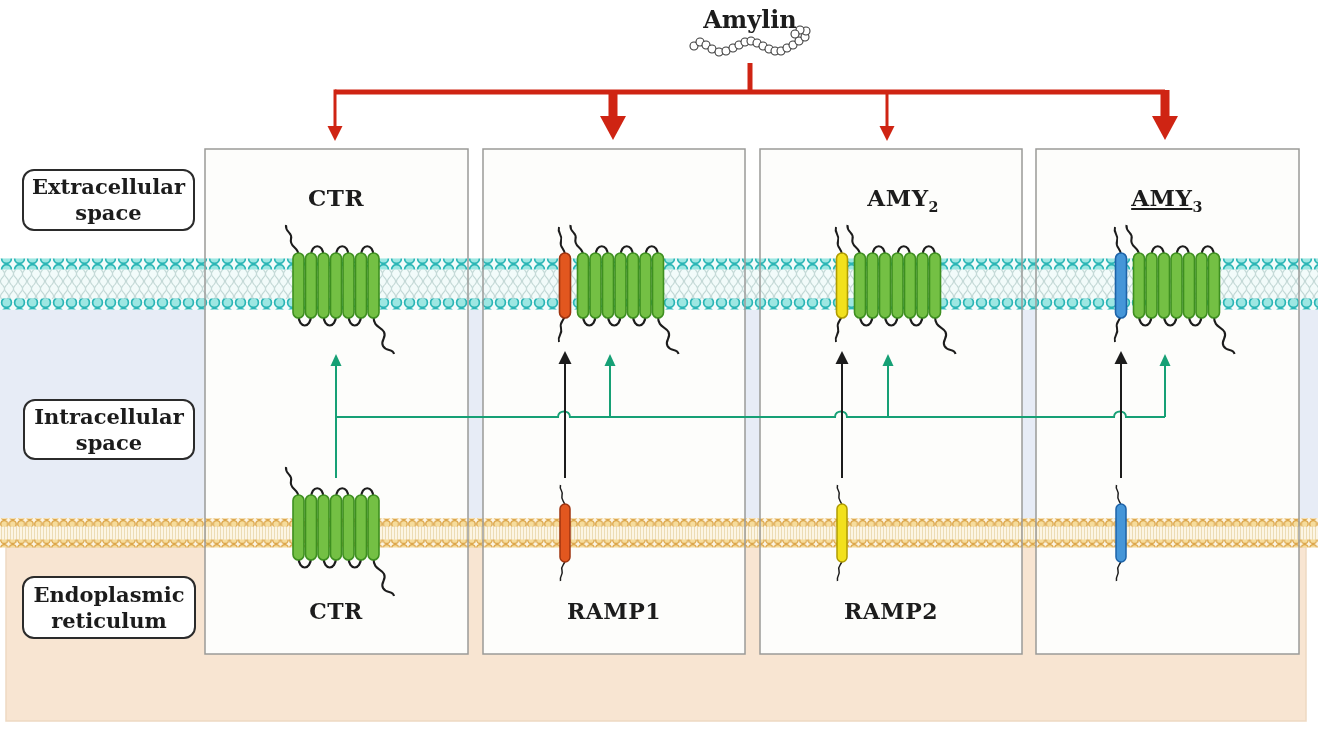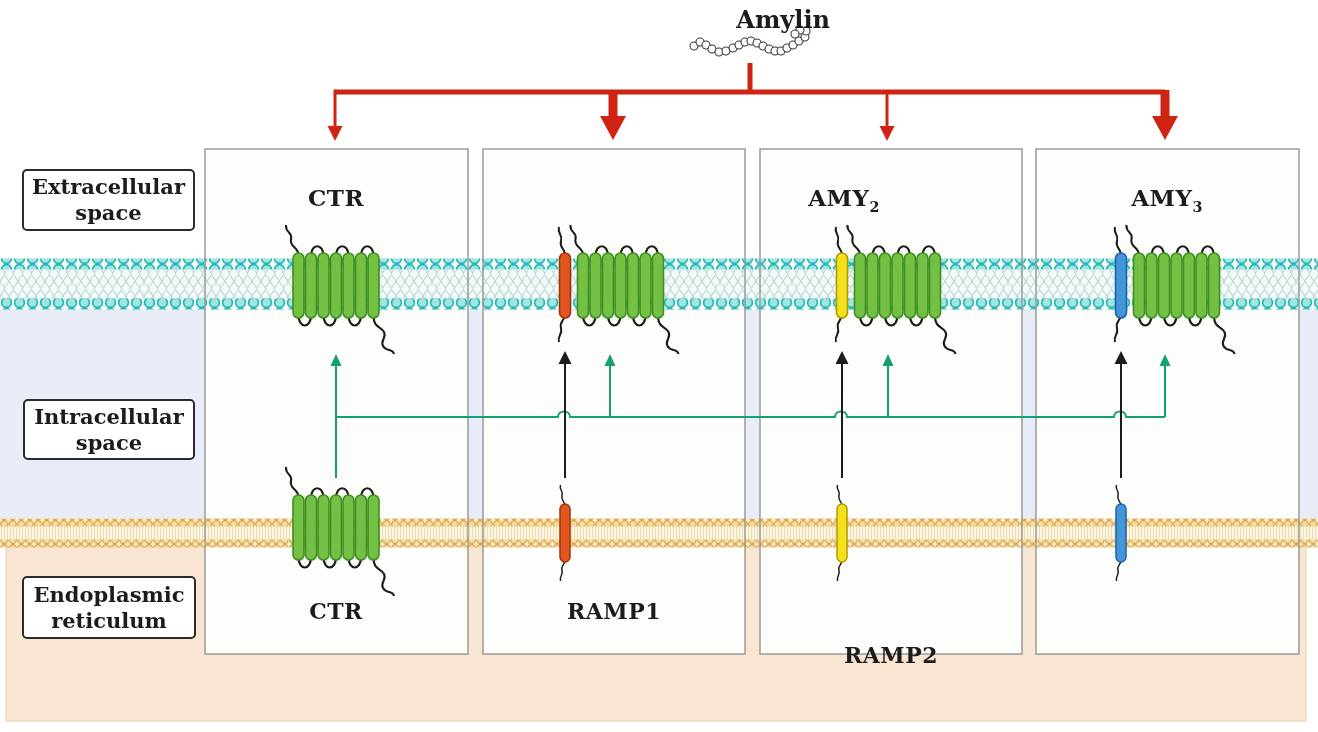--- a/index.html
+++ b/index.html
@@ -5,34 +5,34 @@
   html,body{margin:0;padding:0;background:#ffffff;}
   .stage{
     position:relative;width:1318px;height:732px;overflow:hidden;
     background:#ffffff;
     font-family:"DejaVu Serif","Liberation Serif",serif;
     color:#1c1c1c;
   }
   .stage svg{position:absolute;left:0;top:0;}
   .label-box{
     position:absolute;display:flex;align-items:center;justify-content:center;
-    text-align:center;background:#ffffff;border:2px solid #2b2b2b;border-radius:5px;
+    text-align:center;background:#ffffff;border:2px solid #2b2b2b;border-radius:12px;
     font-weight:bold;font-size:21px;line-height:1.22;padding:21px 6px;box-sizing:border-box;
   }
   .panel-title{
     position:absolute;width:140px;text-align:center;font-weight:bold;font-size:23px;
     letter-spacing:.5px;
   }
   .panel-title sub{font-size:0.62em;}
   .bottom-label{
     position:absolute;width:160px;text-align:center;font-weight:bold;font-size:22px;
     letter-spacing:.5px;
   }
   .amylin-title{
-    position:absolute;width:160px;text-align:right;font-weight:bold;font-size:24px;
+    position:absolute;width:160px;text-align:center;font-weight:bold;font-size:24px;
   }
 </style>
 </head>
 <body>
 
 <div class="stage">
 
 <svg width="1318" height="732" viewBox="0 0 1318 732">
   <defs>
 
@@ -215,20 +215,20 @@
   </g>
 </svg>
 
 <div class="amylin-title" style="left:670px;top:5px;">Amylin</div>
 
 <div class="label-box" style="left:22px;top:169px;width:173px;height:62px;">Extracellular space</div>
 <div class="label-box" style="left:22px;top:576px;width:174px;height:63px;">Endoplasmic reticulum</div>
 <div class="label-box" style="left:23px;top:399px;width:172px;height:61px;">Intracellular space</div>
 
 <div class="panel-title" style="left:266px;top:184px;"><span>CTR</span><sub></sub></div>
-<div class="panel-title" style="left:774px;top:184px;"><span>AMY</span><sub>2</sub></div>
-<div class="panel-title" style="left:1097px;top:184px;"><span>AMY</span><sub>3</sub></div>
+<div class="panel-title" style="left:799px;top:184px;text-align:right;"><span>AMY</span><sub>2</sub></div>
+<div class="panel-title" style="left:1097px;top:184px;text-decoration:underline;"><span>AMY</span><sub>3</sub></div>
 
 <div class="bottom-label" style="left:256px;top:598px;">CTR</div>
 <div class="bottom-label" style="left:534px;top:598px;">RAMP1</div>
-<div class="bottom-label" style="left:811px;top:598px;margin-top:44px;">RAMP2</div>
+<div class="bottom-label" style="left:811px;top:598px;">RAMP2</div>
 
 </div>
 
 </body></html>

